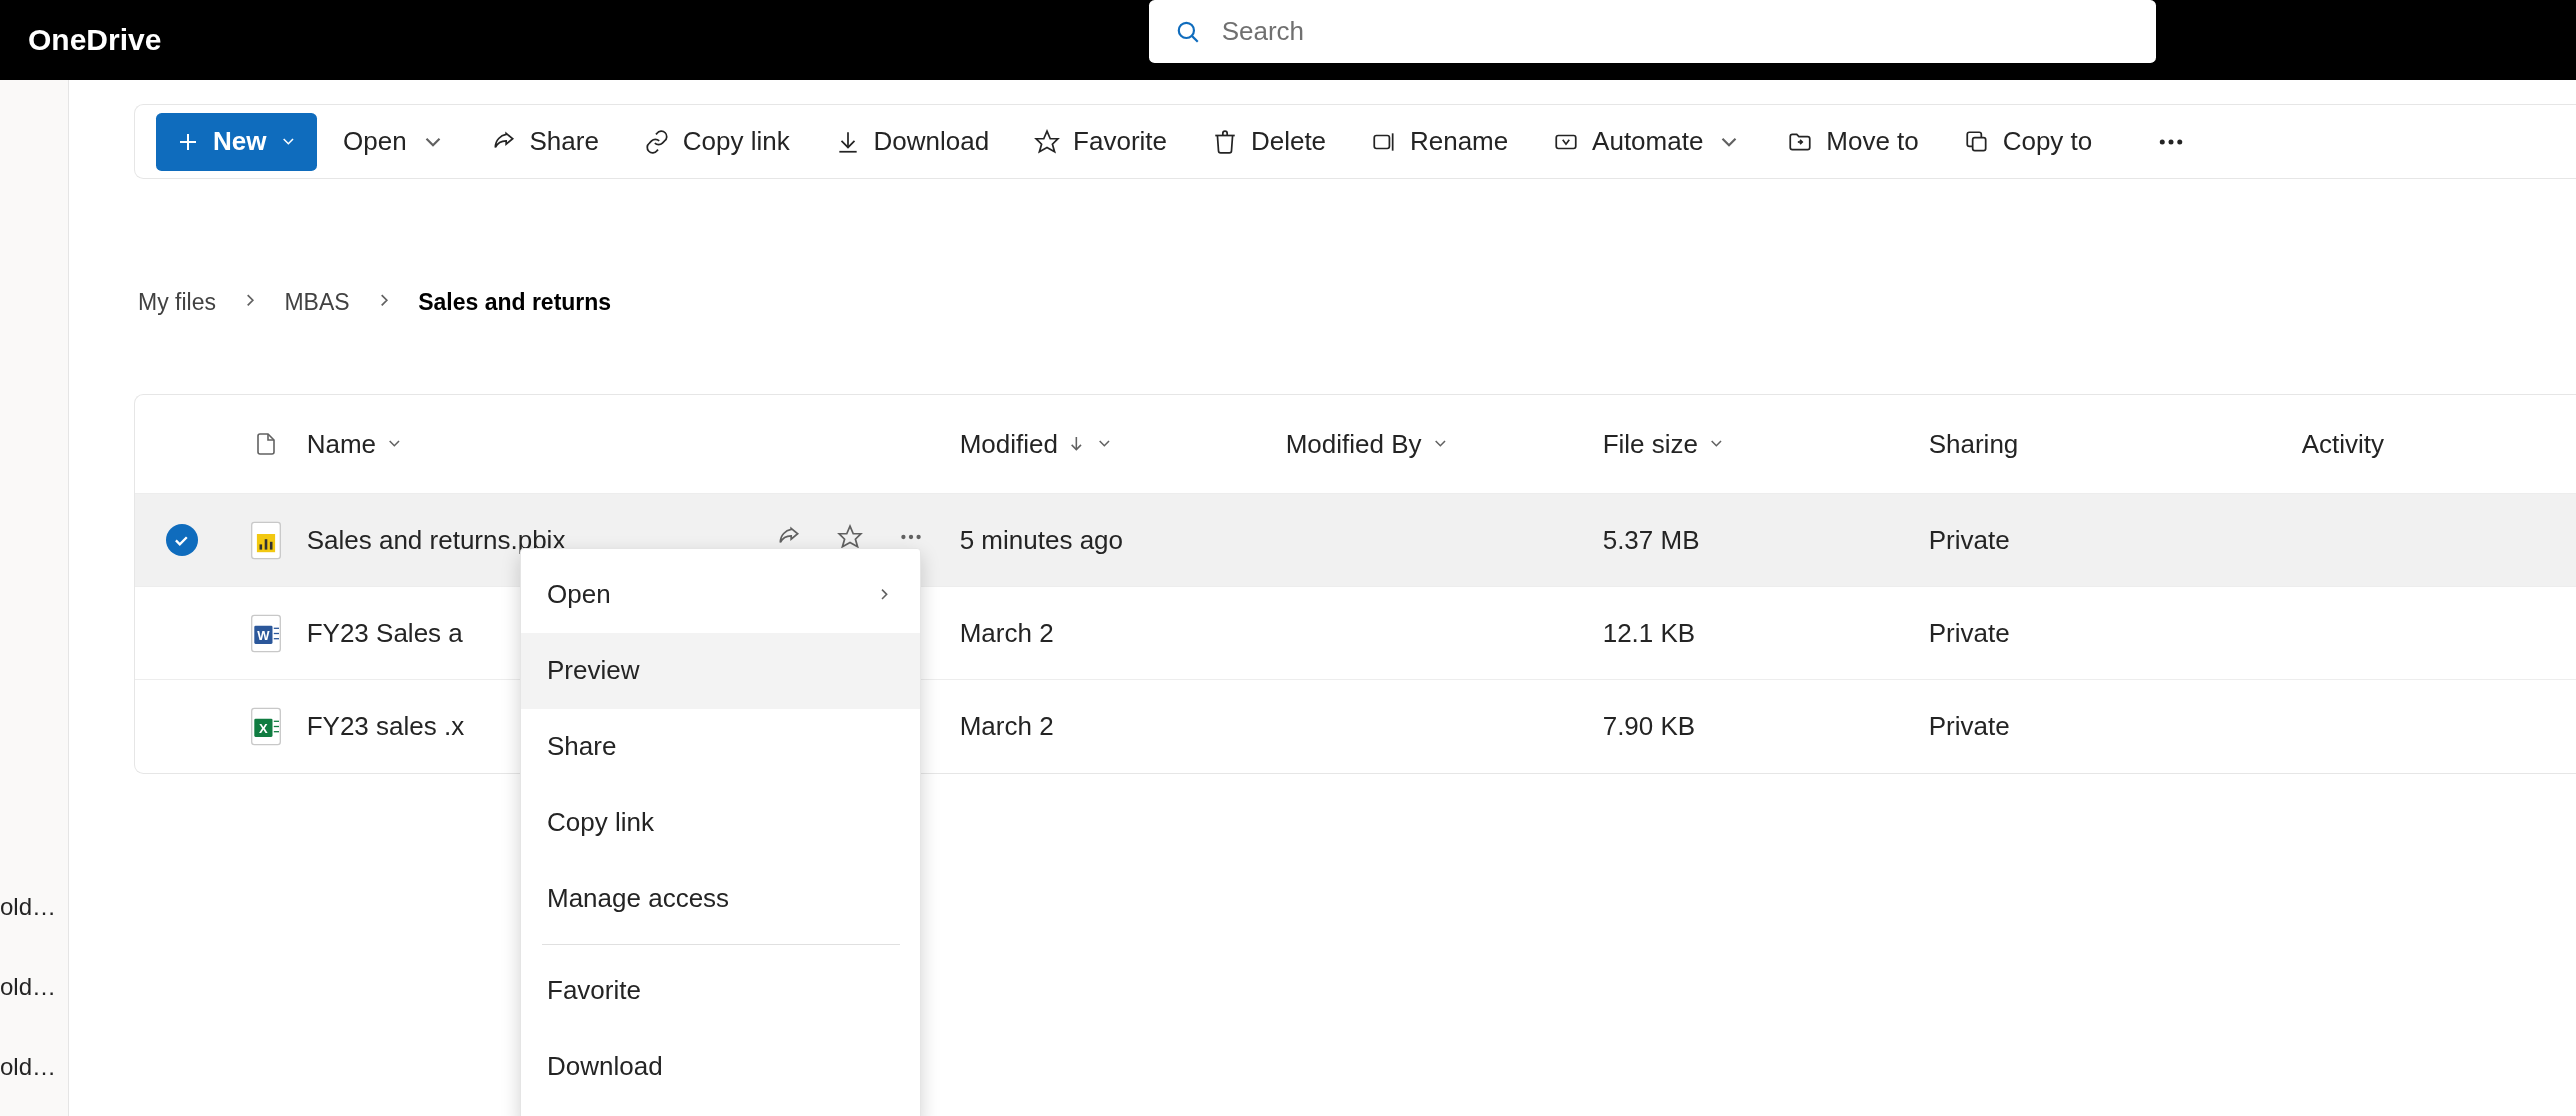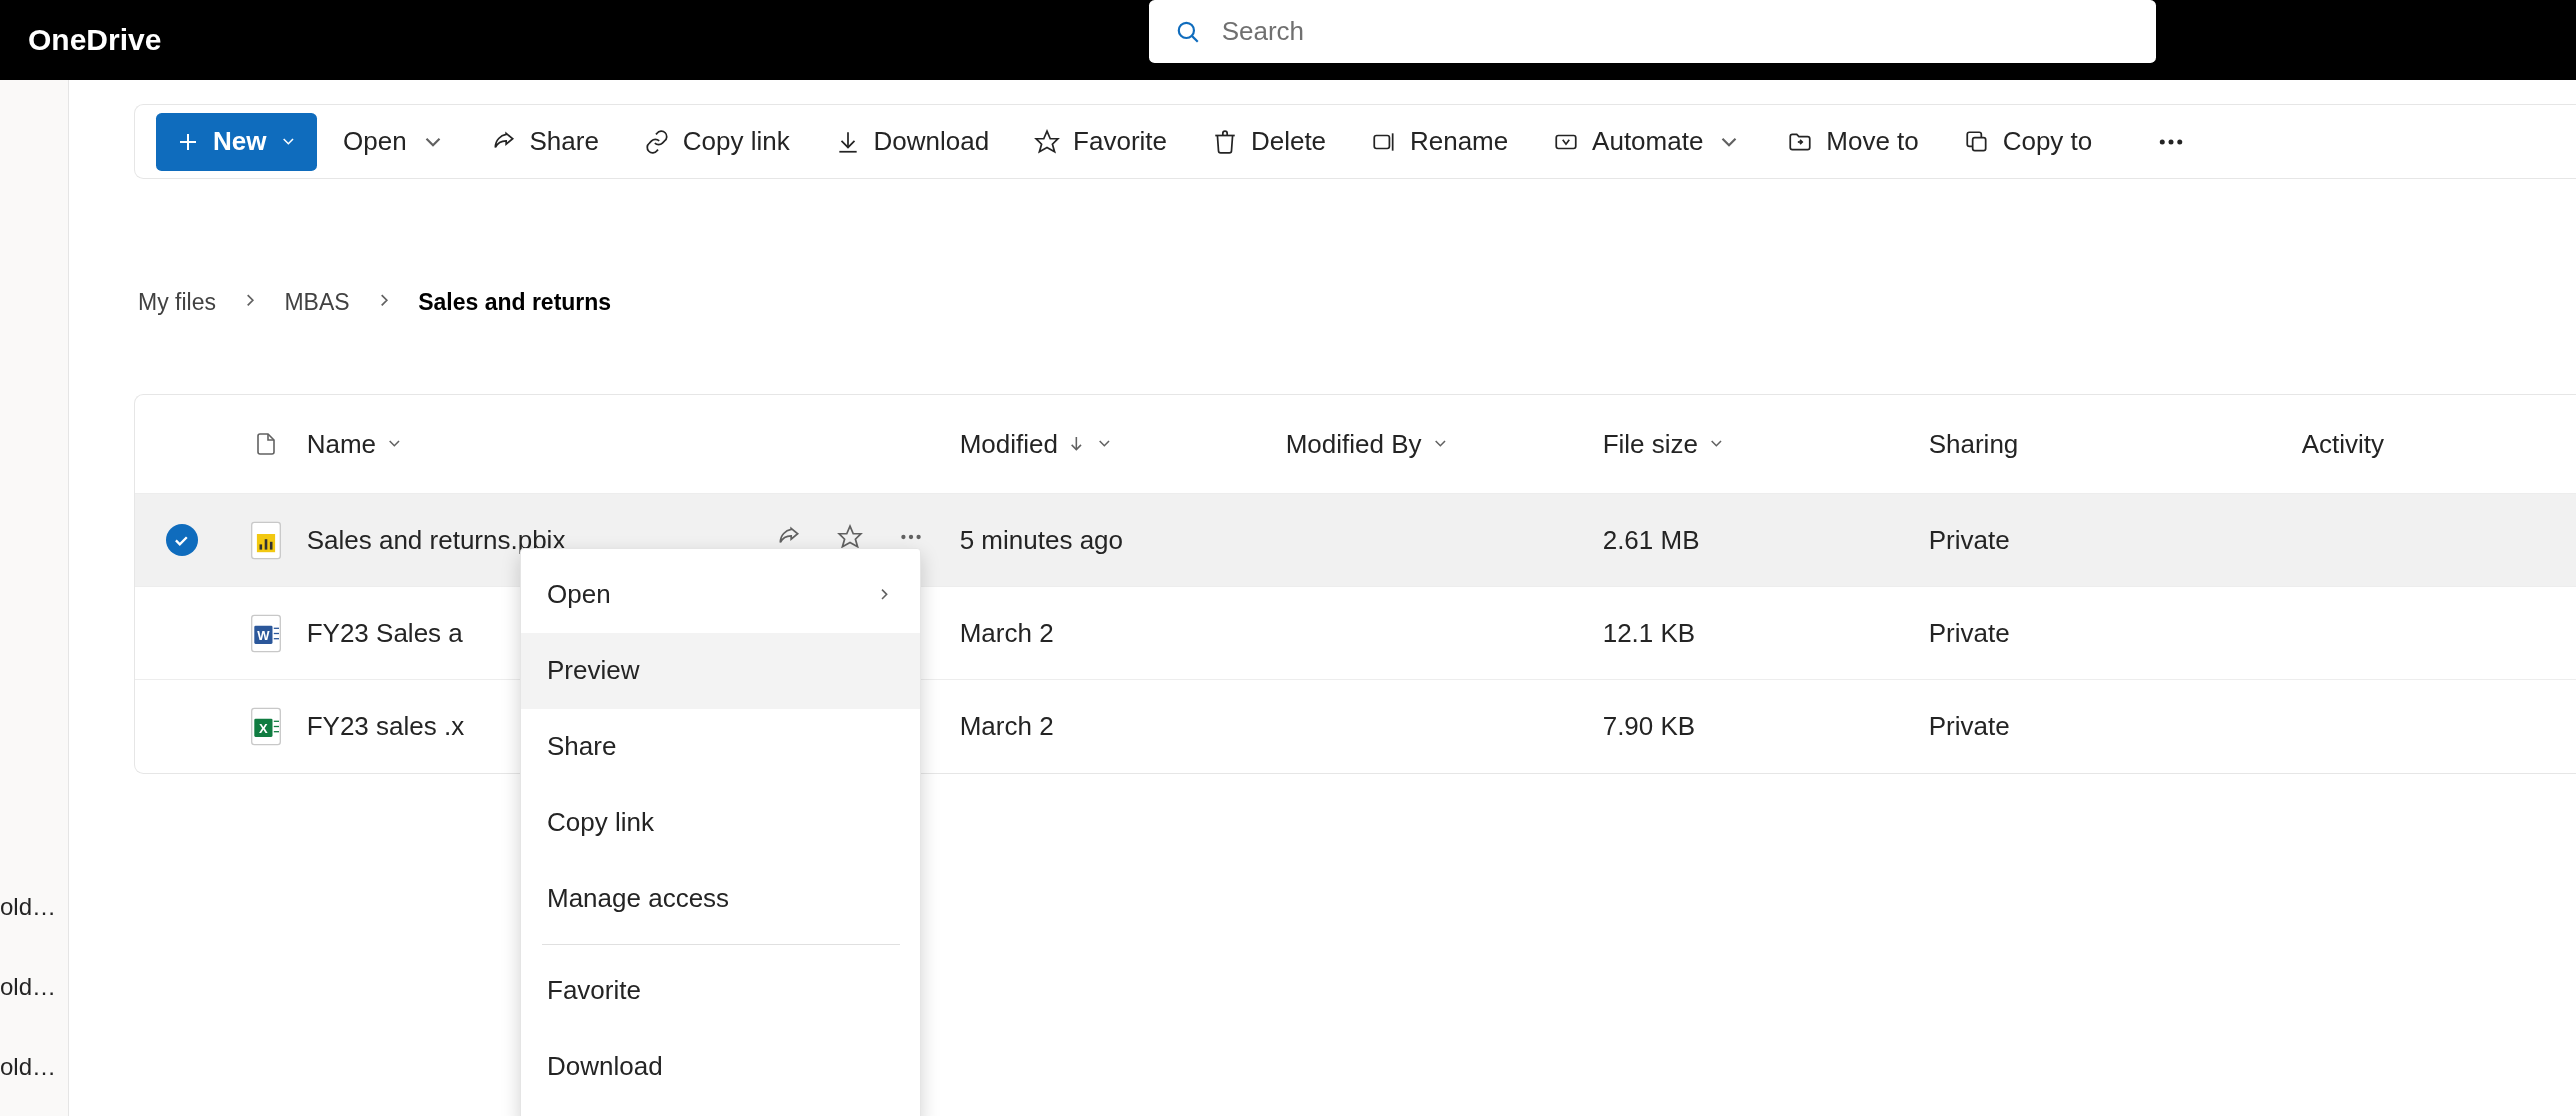--- a/index.html
+++ b/index.html
@@ -270,21 +270,21 @@
                 <circle cx="12" cy="12" r="2"></circle>
                 <circle cx="19" cy="12" r="2"></circle>
               </svg></span>
         </div>
       </div>
       <div class="col c-mod">
           <span>5 minutes ago</span>
         </div>
       <div class="col c-by"></div>
       <div class="col c-size">
-          <span>2.61 MB</span>
+          <span>5.37 MB</span>
         </div>
       <div class="col c-share">
           <span>Private</span>
         </div>
       <div class="col c-act"></div>
     </div>
 
     <div class="row">
       <div class="col c-sel"></div>
       <div class="col c-icon">

